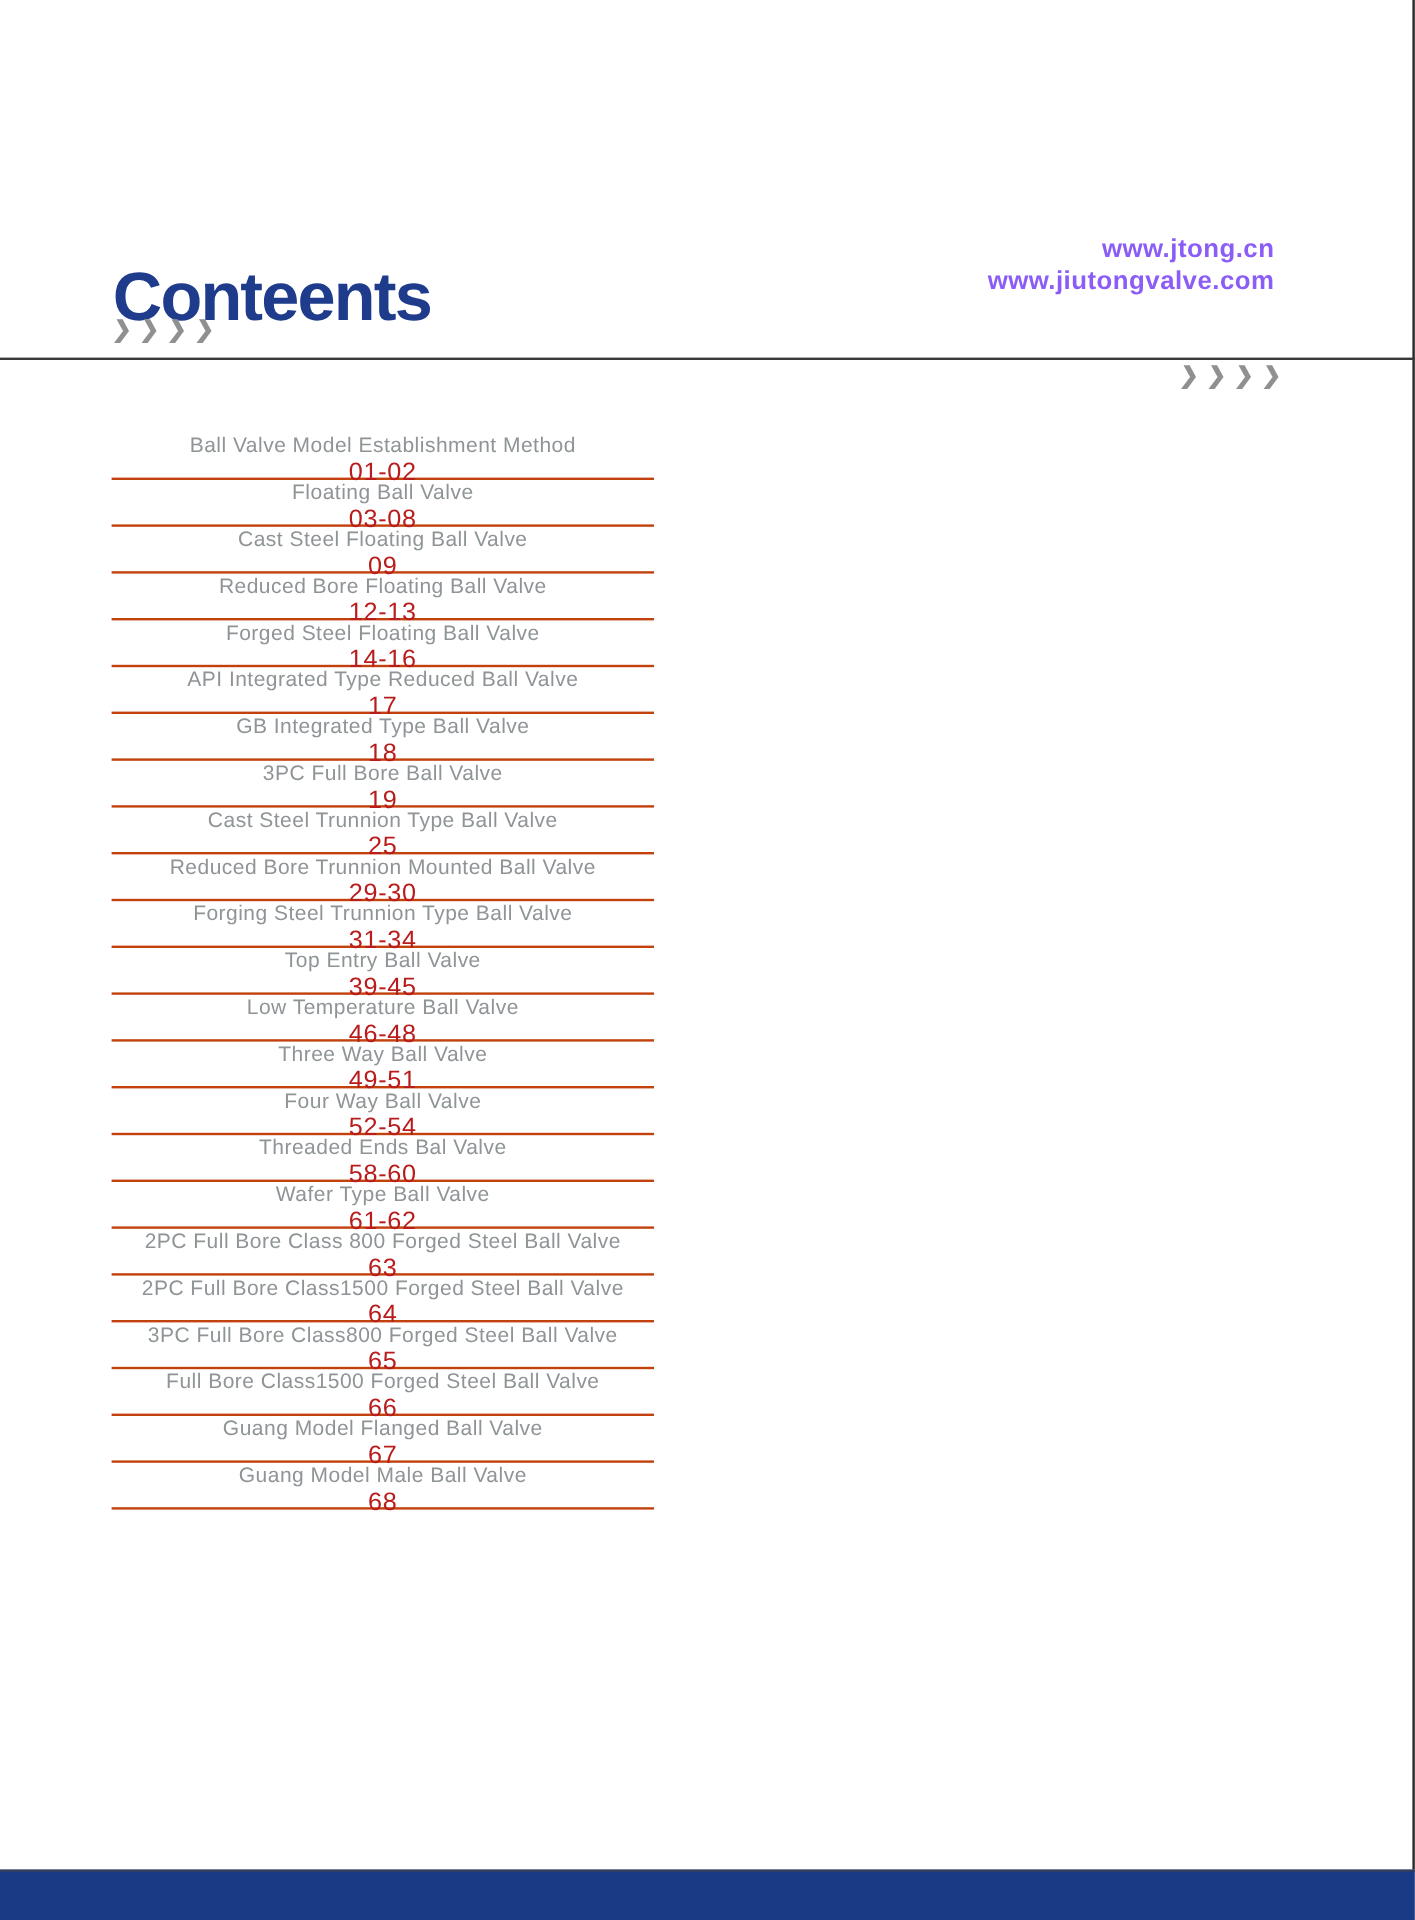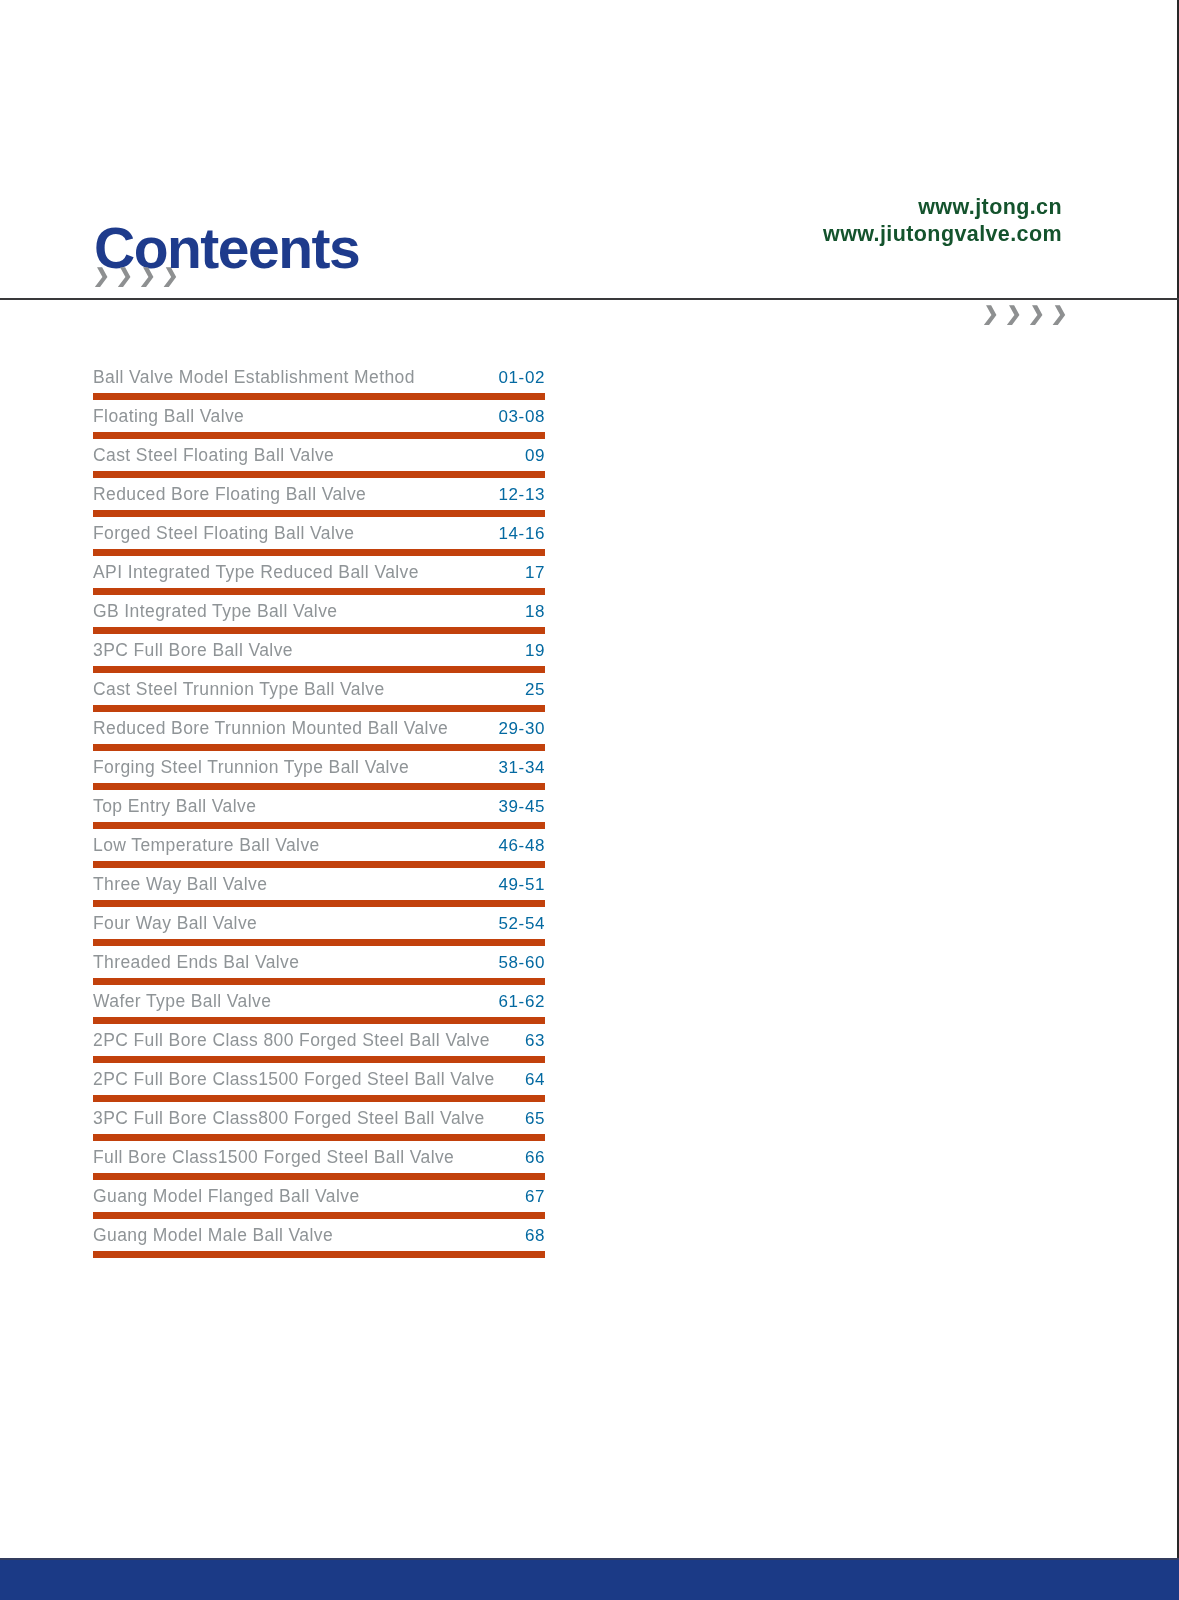--- a/index.html
+++ b/index.html
@@ -48,21 +48,21 @@
   .chevrons-right {
     position: absolute;
     right: 104px;
     top: 304px;
   }
   .site-urls {
     position: absolute;
     right: 117px;
     top: 194px;
     text-align: right;
-    color: #14532d;
+    color: #8b5cf6;
     font-weight: 700;
     font-size: 21.5px;
     line-height: 27px;
     letter-spacing: 0.4px;
   }
   .header-divider {
     position: absolute;
     left: 0;
     top: 298px;
     width: 100%;
@@ -73,33 +73,34 @@
     position: absolute;
     left: 93px;
     top: 361px;
     width: 452px;
   }
   .toc-row {
     box-sizing: border-box;
     height: 39px;
     display: flex;
     justify-content: space-between;
-    align-items: flex-end;
+    align-items: center;
     padding-bottom: 5px;
-    border-bottom: 7px solid #c2410c;
+    border-bottom: 2px solid #c2410c;
+    flex-direction: column;
   }
   .toc-label {
     color: #8f9497;
     font-size: 17.5px;
     letter-spacing: 0.4px;
     white-space: nowrap;
   }
   .toc-pages {
-    color: #0369a1;
-    font-size: 17px;
+    color: #b91c1c;
+    font-size: 21px;
     letter-spacing: 0.6px;
     white-space: nowrap;
   }
   .footer-bar {
     position: absolute;
     left: 0;
     bottom: 0;
     width: 100%;
     height: 42px;
     box-sizing: border-box;

